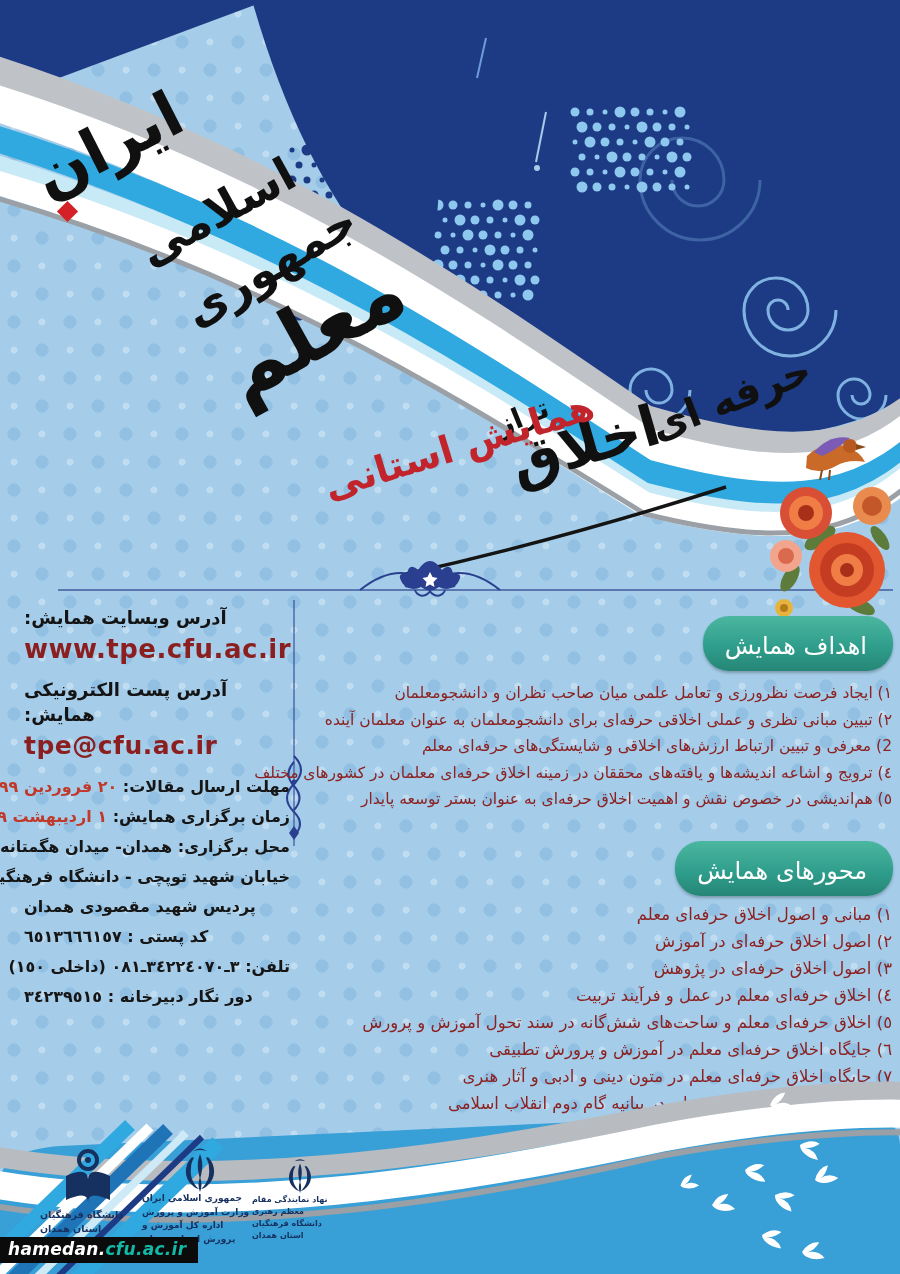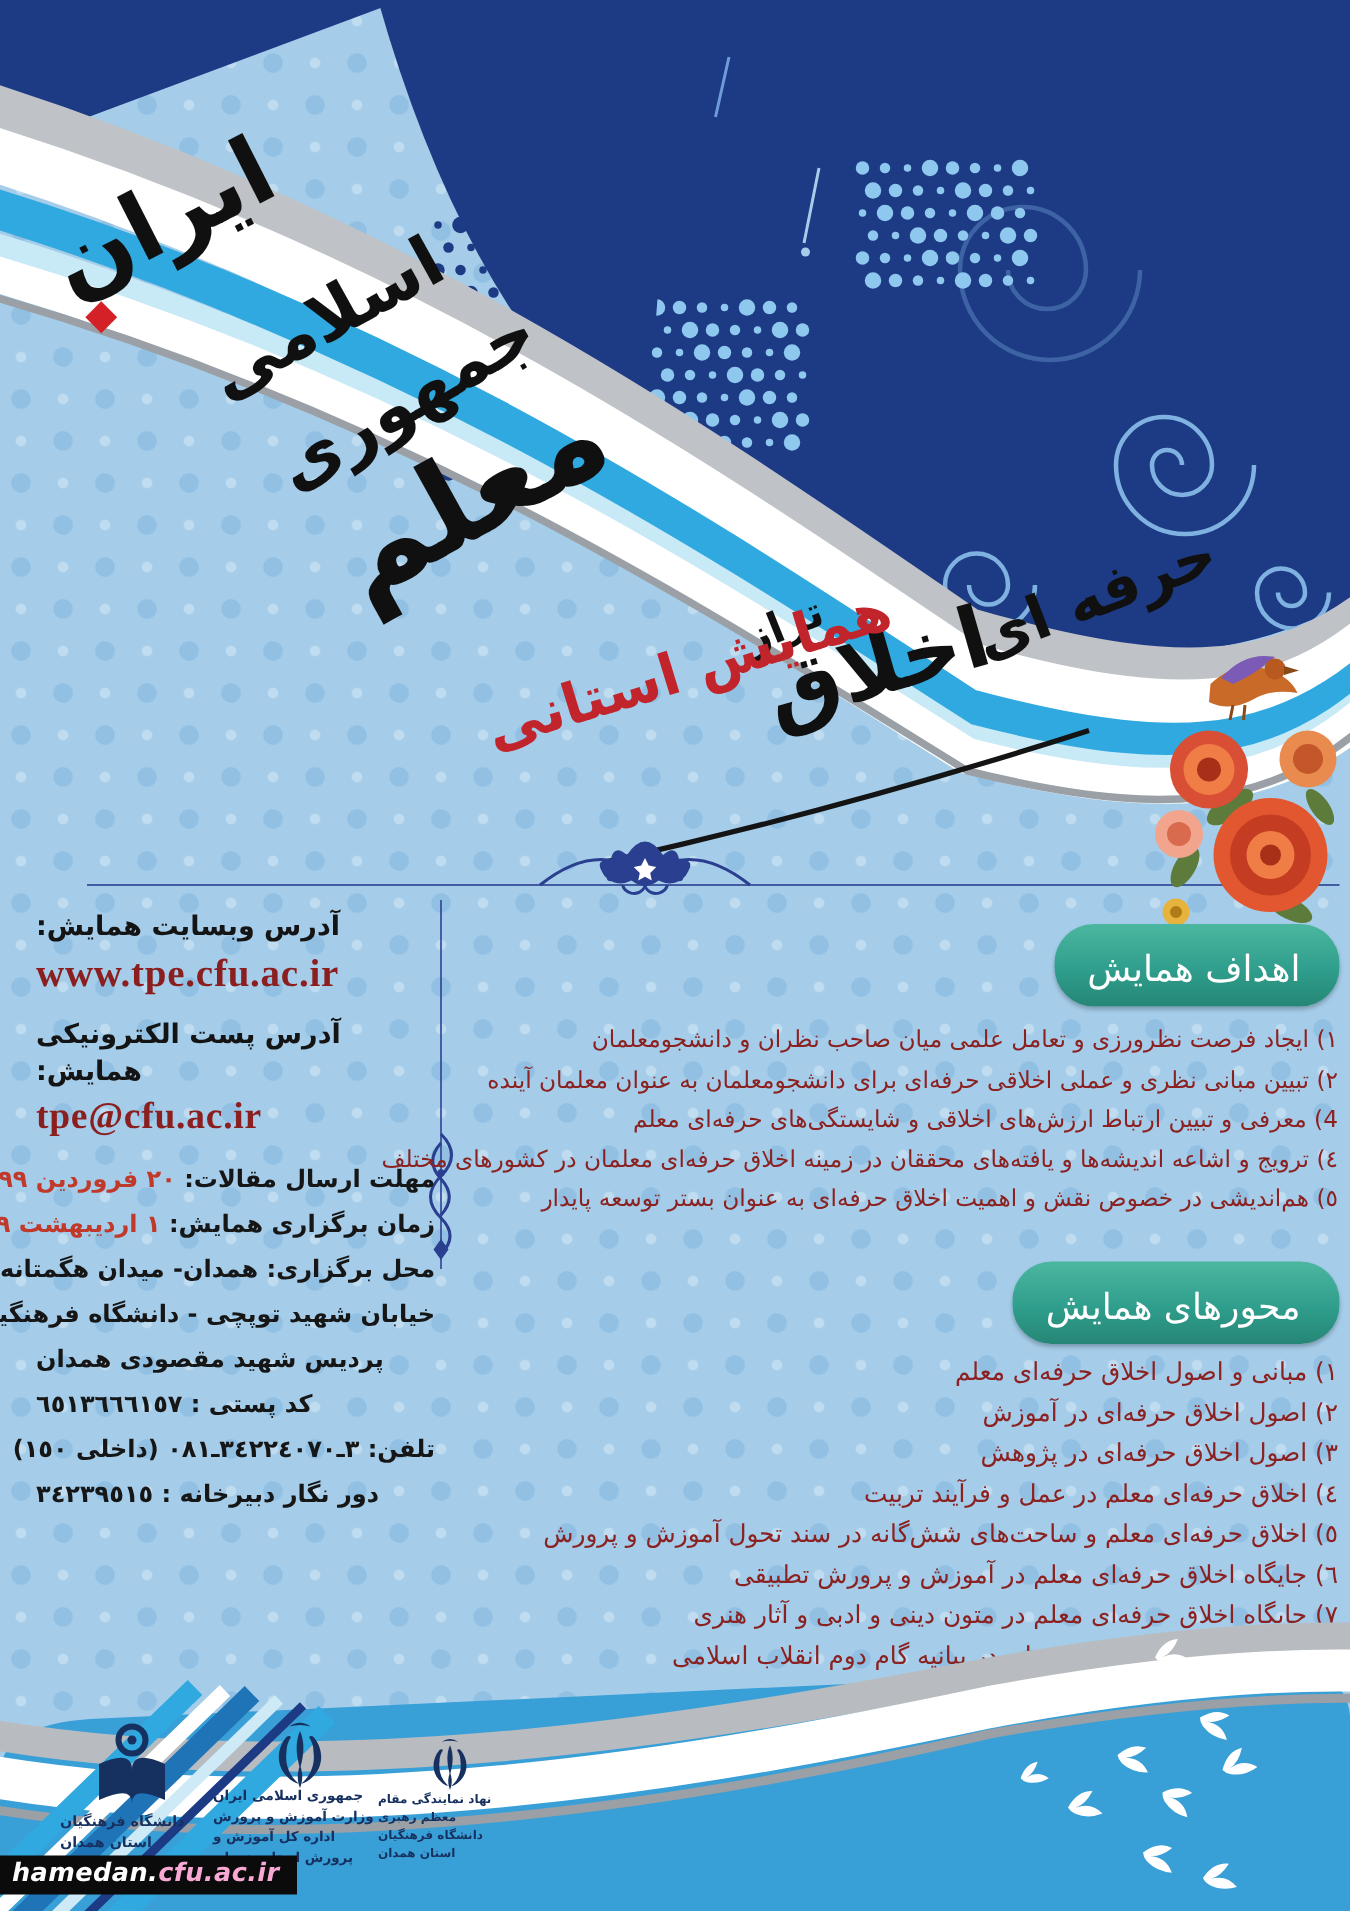--- a/index.html
+++ b/index.html
@@ -16,21 +16,21 @@
   }
   .abs{position:absolute;}
   svg{display:block;}
   
   .cal{position:absolute;font-weight:bold;color:#101010;white-space:nowrap;transform-origin:0 50%;line-height:1;direction:rtl;}
   .cal.red{color:#c2242c;}
   .diamond{position:absolute;width:15px;height:15px;background:#d42027;transform:rotate(45deg);}
   
   .leftcol{position:absolute;left:24px;top:606px;width:266px;direction:rtl;text-align:left;color:#141414;}
   .lbl{font-weight:bold;font-size:18px;line-height:1.35;}
-  .url{font-weight:bold;font-size:26px;color:#8b1f1f;letter-spacing:.5px;direction:ltr;font-family:Liberation Serif, serif;}
+  .url{font-weight:bold;font-size:26px;color:#8b1f1f;letter-spacing:.5px;direction:ltr;}
   .infoline{font-weight:bold;font-size:16px;line-height:30px;color:#161616;white-space:nowrap;}
   .redval{color:#c0392b;}
   
   .badge{
     position:absolute;right:7px;direction:rtl;color:#fff;font-weight:normal;font-size:24px;
     background:linear-gradient(180deg,#4cb7a0 0%,#2f9e8c 55%,#268676 100%);
     border-radius:26px;padding:16px 26px 11px 22px;box-shadow:0 2px 3px rgba(0,0,0,.25);
   }
   .rlist{position:absolute;right:8px;direction:rtl;text-align:right;color:#8b2121;font-weight:normal;}
   .rlist .li{white-space:nowrap;}
@@ -39,21 +39,21 @@
   .topics-list{top:901px;font-size:16.5px;text-align:right;}
   .topics-list .li{line-height:27px;}
   
   .logo{position:absolute;text-align:left;color:#16305f;direction:rtl;}
   .logo .cap{font-weight:bold;line-height:1.5;}
   
   .watermark{
     position:absolute;left:0;top:1237px;background:#0b0b0b;color:#fff;
     font-style:italic;font-weight:bold;font-size:17px;padding:2px 12px 4px 8px;letter-spacing:.3px;
   }
-  .watermark .gold{color:#f9a8d4;font-style:italic;}
+  .watermark .gold{color:#14b8a6;font-style:italic;}
 </style>
 </head>
 <body>
 
 <div class="poster">
 
   <svg class="abs" style="left:0;top:0" width="900" height="600" viewBox="0 0 900 600">
 
     <path d="M0,0 L268,0 L0,100 Z" fill="#1d3a85"></path>
 
@@ -364,21 +364,21 @@
     <div class="infoline">تلفن: ٣ـ٣٤٢٢٤٠٧٠ـ٠٨١ (داخلی ١٥٠)</div>
     <div class="infoline">دور نگار دبیرخانه : ٣٤٢٣٩٥١٥</div>
   </div>
 
   <div class="badge" style="top:616px">
     <span>اهداف همایش</span>
   </div>
   <div class="rlist goals-list">
     <div class="li">١) ایجاد فرصت نظرورزی و تعامل علمی میان صاحب نظران و دانشجومعلمان</div>
     <div class="li">٢) تبیین مبانی نظری و عملی اخلاقی حرفه‌ای برای دانشجومعلمان به عنوان معلمان آینده</div>
-    <div class="li">4) معرفی و تبیین ارتباط ارزش‌های اخلاقی و شایستگی‌های حرفه‌ای معلم</div>
+    <div class="li">2) معرفی و تبیین ارتباط ارزش‌های اخلاقی و شایستگی‌های حرفه‌ای معلم</div>
     <div class="li">٤) ترویج و اشاعه اندیشه‌ها و یافته‌های محققان در زمینه اخلاق حرفه‌ای معلمان در کشورهای مختلف</div>
     <div class="li">٥) هم‌اندیشی در خصوص نقش و اهمیت اخلاق حرفه‌ای به عنوان بستر توسعه پایدار</div>
   </div>
 
   <div class="badge" style="top:841px">
     <span>محورهای همایش</span>
   </div>
   <div class="rlist topics-list">
     <div class="li">١) مبانی و اصول اخلاق حرفه‌ای معلم</div>
     <div class="li">٢) اصول اخلاق حرفه‌ای در آموزش</div>

